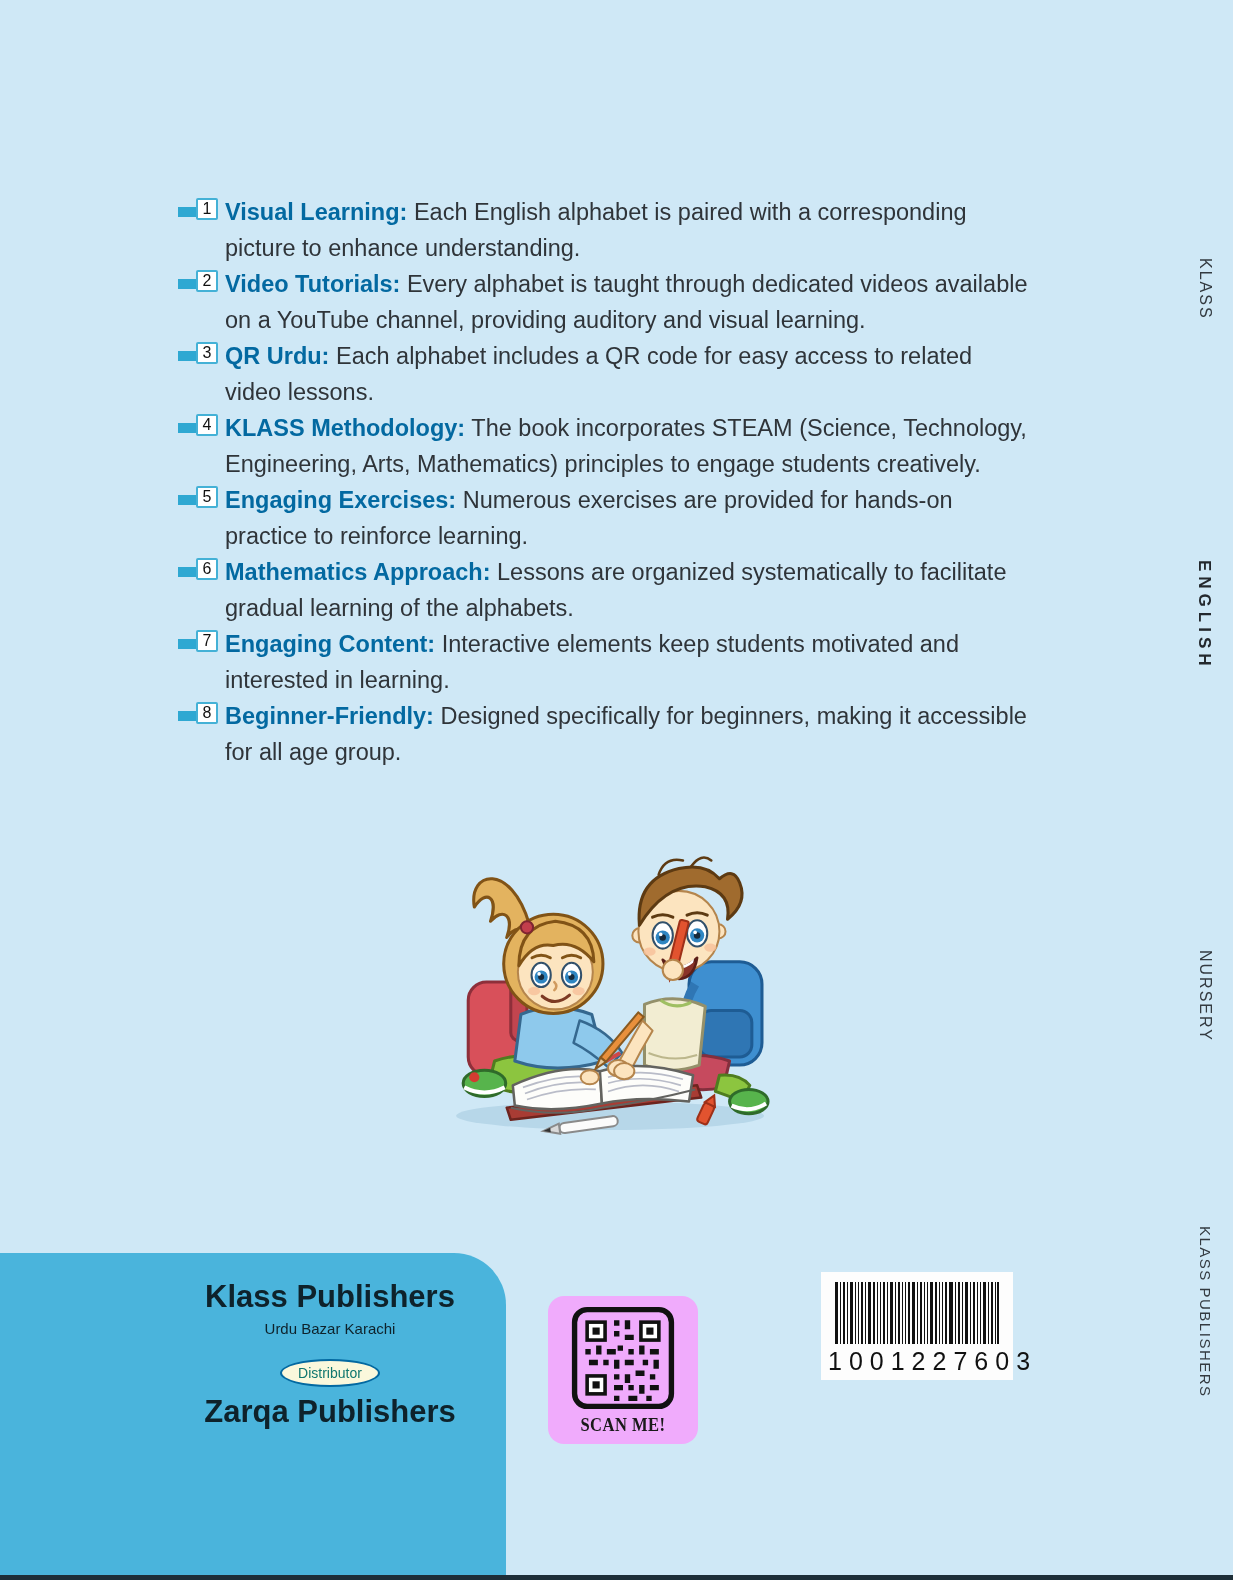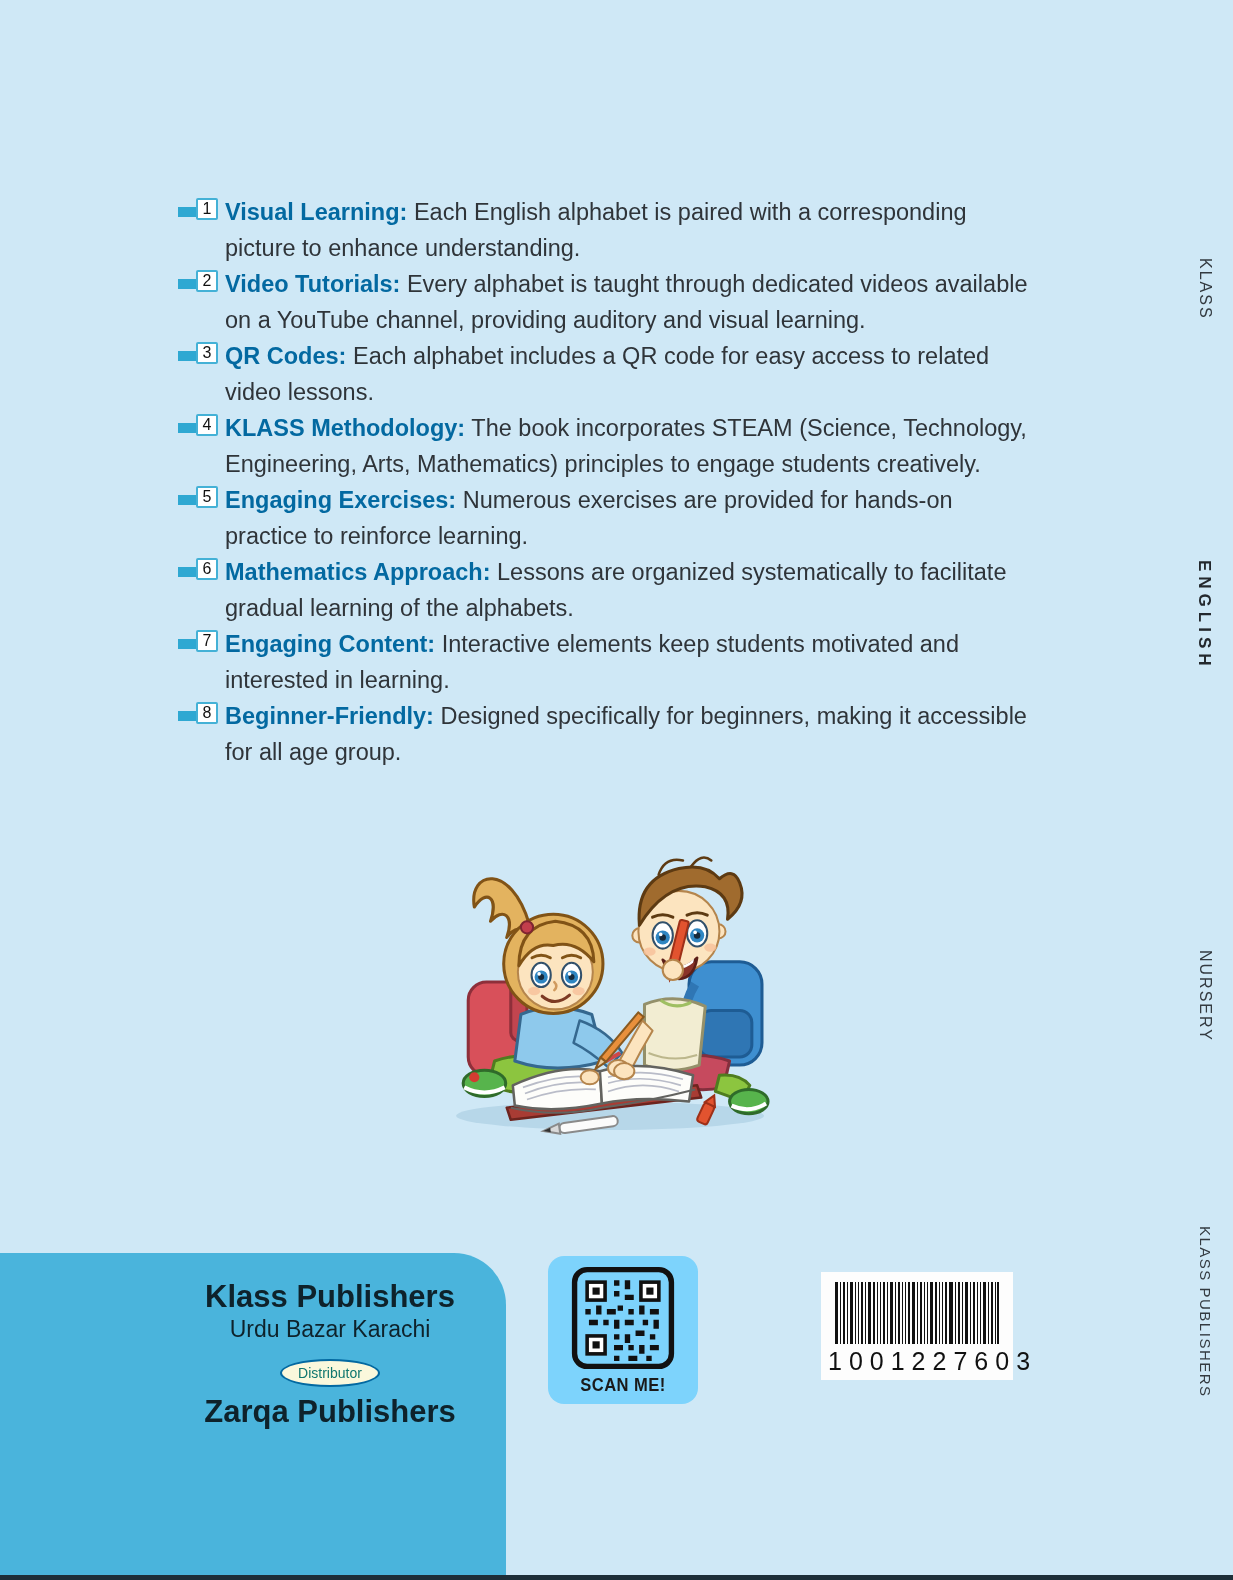--- a/index.html
+++ b/index.html
@@ -52,33 +52,33 @@
   
   .pub-box{
     position:absolute;left:-50px;top:1253px;width:556px;height:327px;
     background:#4ab4dc;border-top-right-radius:52px;
   }
   .pub-inner{
     position:absolute;left:190px;top:26px;width:380px;text-align:center;
     color:#0e222b;
   }
   .pub-name{font-size:31px;font-weight:bold;line-height:36px;}
-  .pub-city{font-size:23px;line-height:28px;}
+  .pub-city{font-size:15px;line-height:28px;}
   .badge{
     display:inline-block;margin-top:16px;
     background:#faf8dc;border:2px solid #0369a1;border-radius:50%;
     padding:4px 16px;font-size:14px;color:#0f766e;
   }
   .pub-dist-name{font-size:31px;font-weight:bold;line-height:38px;margin-top:6px;}
   .pub-dist-addr{font-size:20px;line-height:26px;margin-top:3px;}
 
   
   .qr-card{
-    position:absolute;left:548px;top:1256px;width:150px;height:148px;
-    background:#7dd3fc;border-radius:16px;
+    position:absolute;left:548px;top:1296px;width:150px;height:148px;
+    background:#f0abfc;border-radius:16px;font-family:Liberation Serif, serif;
   }
   .qr-svg{position:absolute;left:23px;top:10px;width:104px;height:104px;}
   .qr-label{
     position:absolute;bottom:8px;left:0;width:100%;text-align:center;
     font-weight:bold;font-size:18px;color:#1a1a1a;letter-spacing:.5px;
     transform:scaleX(.92);
   }
 
   
   .bc-card{
@@ -111,21 +111,21 @@
     </li>
     <li class="feat">
       <span class="num-bar"></span>
       <span class="num-box">2</span>
       <span class="feat-title">Video Tutorials:</span>
       <span class="feat-text">Every alphabet is taught through dedicated videos available on a YouTube channel, providing auditory and visual learning.</span>
     </li>
     <li class="feat">
       <span class="num-bar"></span>
       <span class="num-box">3</span>
-      <span class="feat-title">QR Codes:</span>
+      <span class="feat-title">QR Urdu:</span>
       <span class="feat-text">Each alphabet includes a QR code for easy access to related video lessons.</span>
     </li>
     <li class="feat">
       <span class="num-bar"></span>
       <span class="num-box">4</span>
       <span class="feat-title">KLASS Methodology:</span>
       <span class="feat-text">The book incorporates STEAM (Science, Technology, Engineering, Arts, Mathematics) principles to engage students creatively.</span>
     </li>
     <li class="feat">
       <span class="num-bar"></span>

